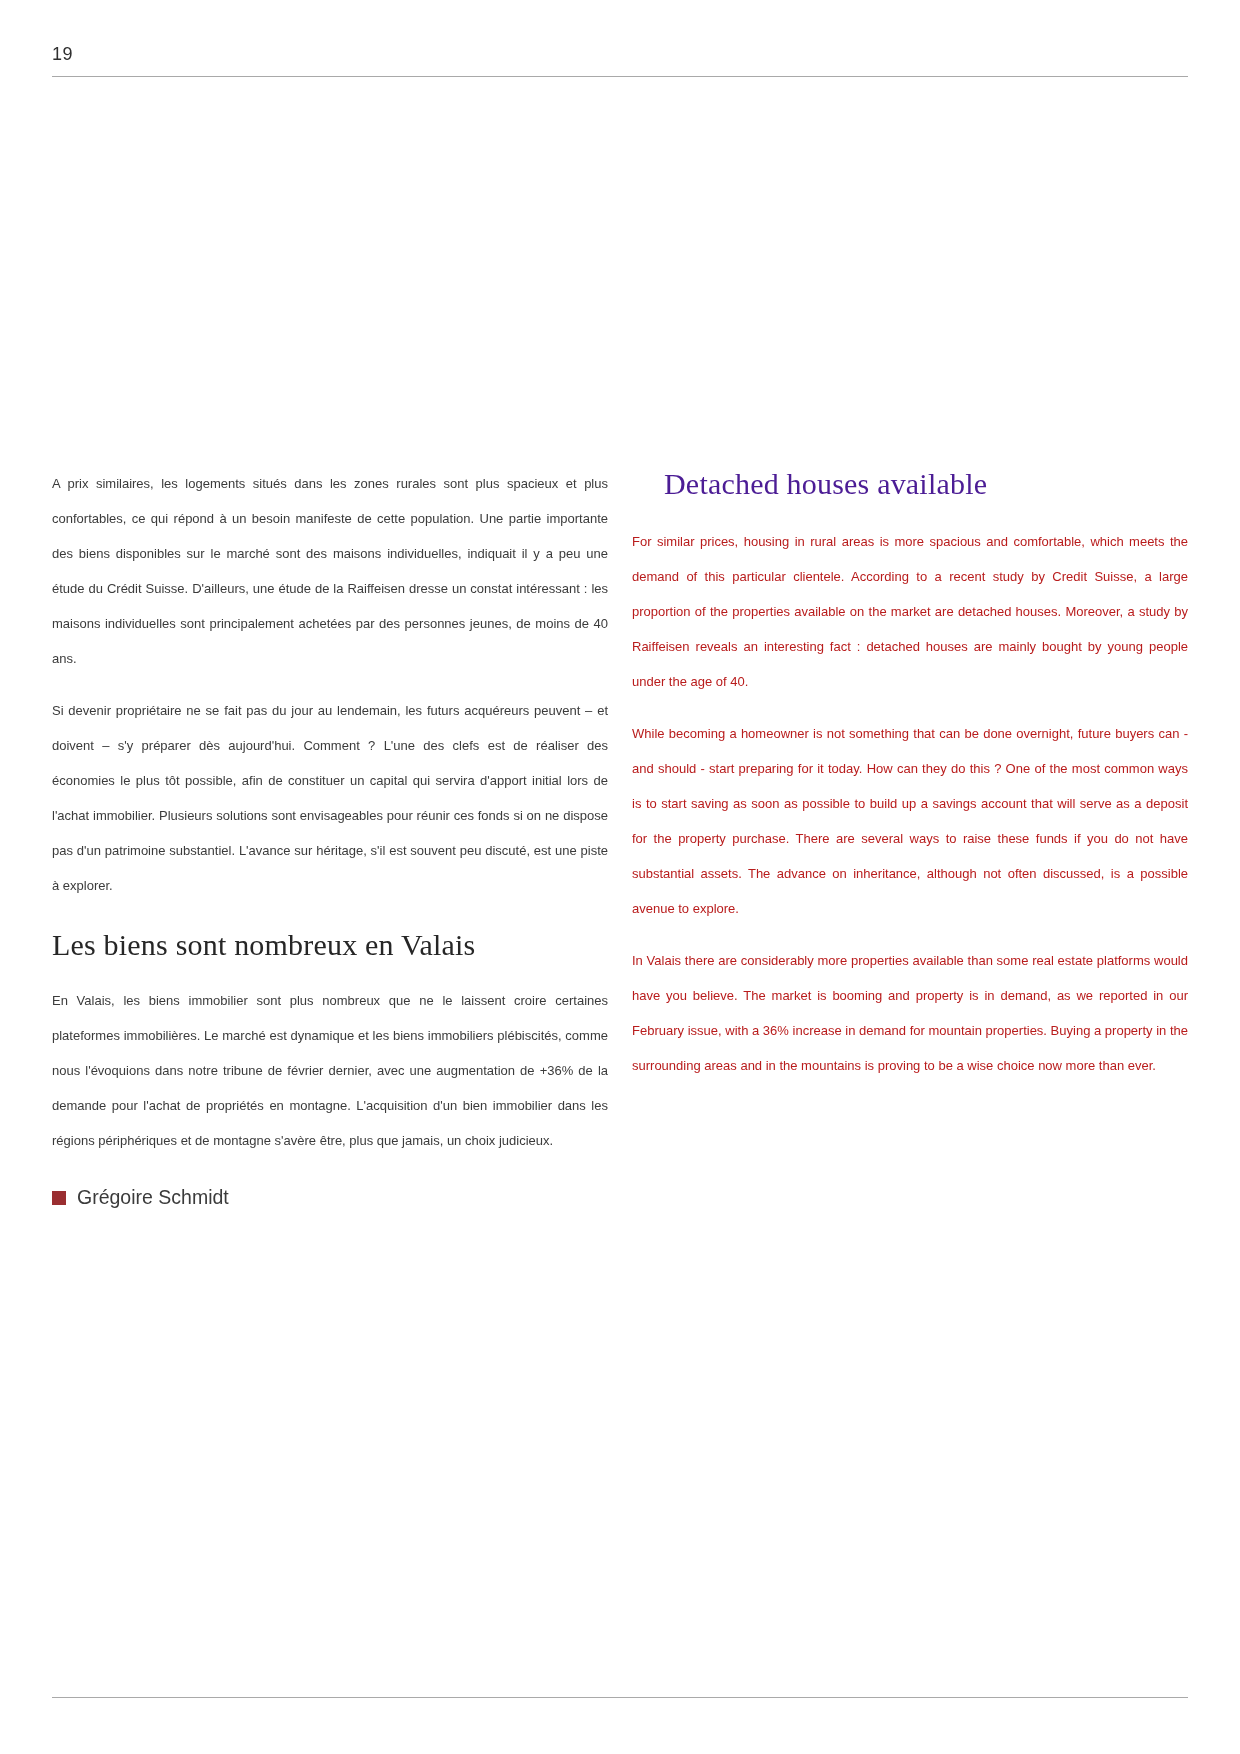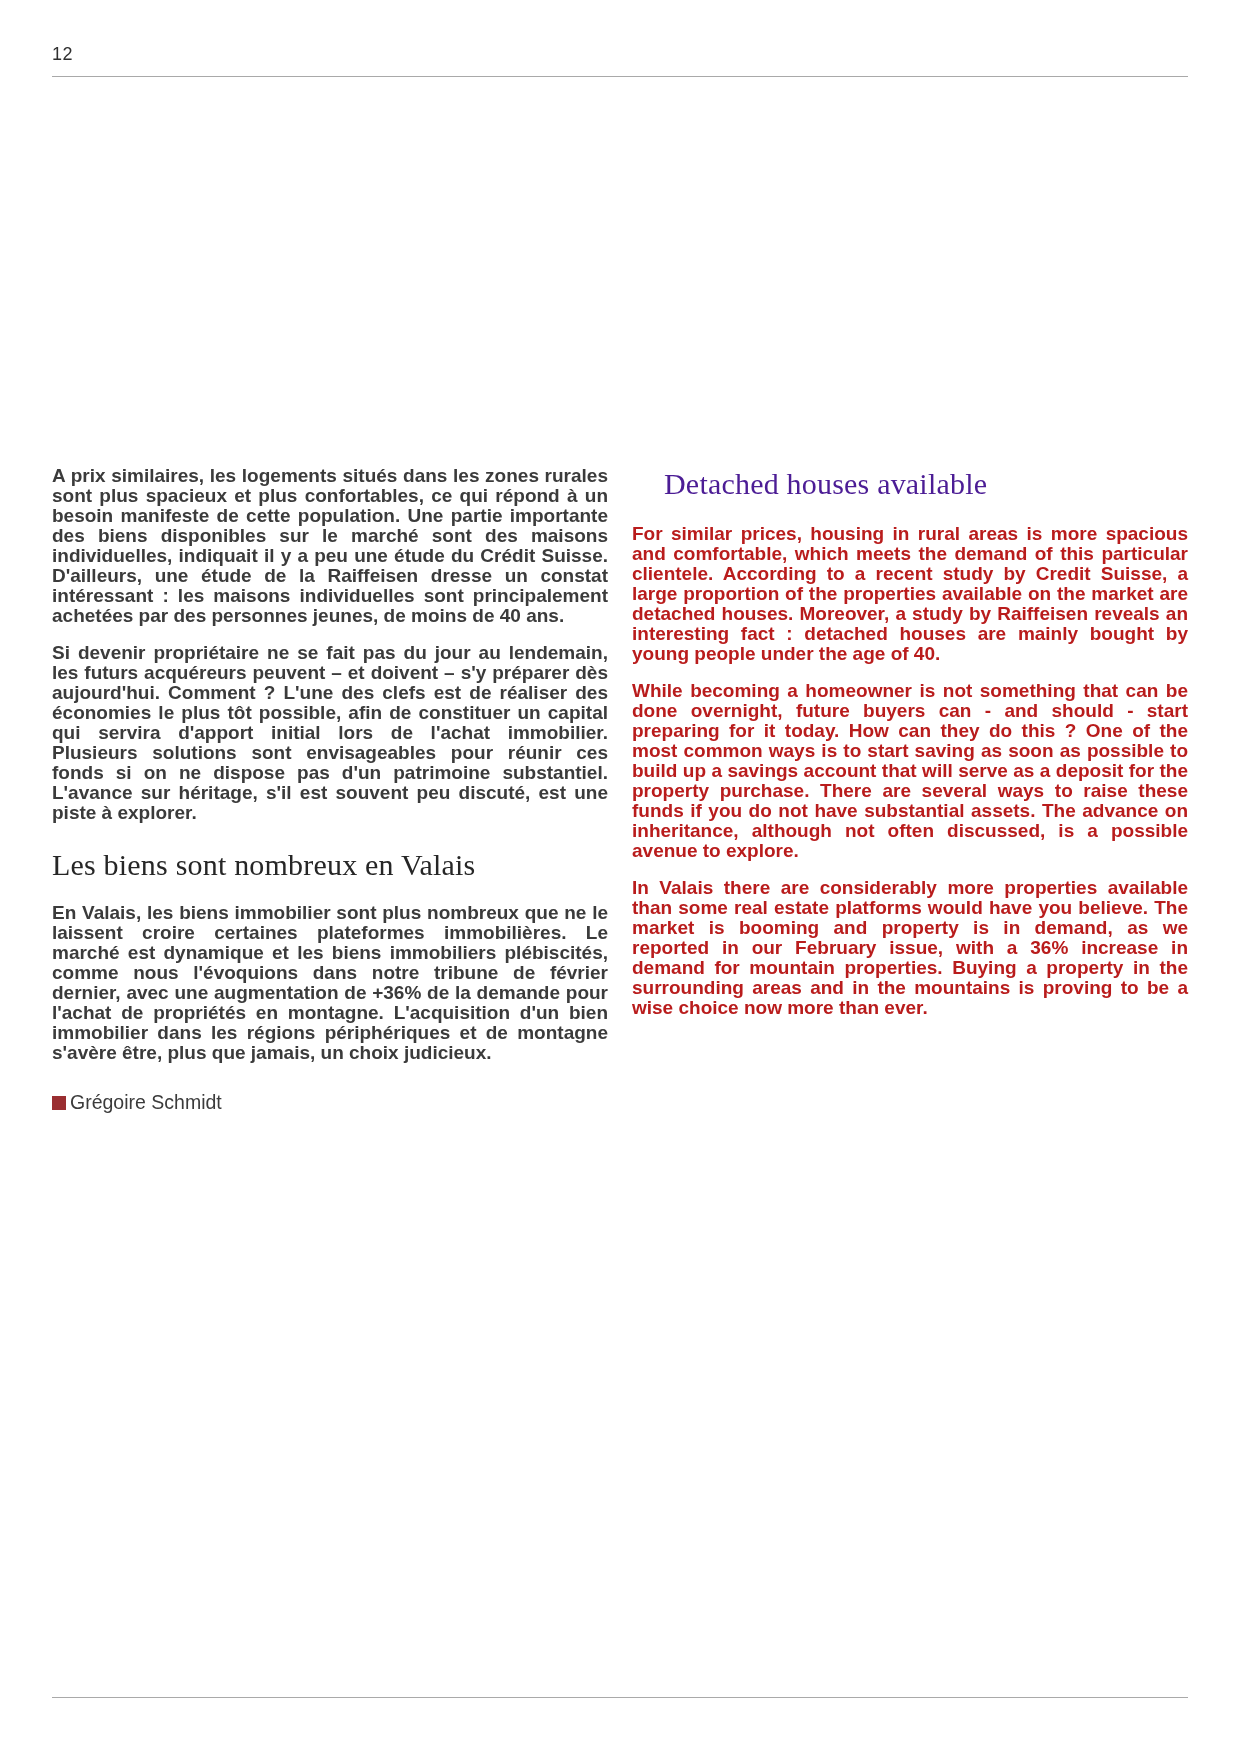--- a/index.html
+++ b/index.html
@@ -49,50 +49,49 @@
     font-family: "Liberation Serif", serif;
     font-weight: 400;
     font-size: 30px;
     line-height: 36px;
     margin: 0 0 22px 0;
     letter-spacing: 0.2px;
   }
   .col h2.second { margin-top: 24px; margin-bottom: 20px; }
   .col p {
     margin: 0 0 17px 0;
-    font-size: 19px;
-    line-height: 20px;
+    font-size: 13px;
+    line-height: 35px;
     text-align: justify;
-    font-weight: bold;
   }
   .col-fr h2 { color: #262626; }
   .col-fr p { color: #3b3b3b; }
   .col-en h2 { color: #4c1d95; margin-left: 32px; }
   .col-en p { color: #b91c1c; }
   .author {
     margin-top: 28px;
     display: flex;
     align-items: center;
-    gap: 4px;
+    gap: 11px;
     font-size: 19.5px;
     color: #3b3b3b;
   }
   .author .marker {
     width: 14px;
     height: 14px;
     background: #9a2e31;
     flex: 0 0 auto;
   }
 </style>
 </head>
 <body>
 
 <div class="page">
 
-  <div class="pagenum">12</div>
+  <div class="pagenum">19</div>
 
   <hr class="rule rule-top">
 
   <main class="columns">
 
     <section class="col col-fr" lang="fr">
       <p>A prix similaires, les logements situés dans les zones rurales sont plus spacieux et plus confortables, ce qui répond à un besoin manifeste de cette population. Une partie importante des biens disponibles sur le marché sont des maisons individuelles, indiquait il y a peu une étude du Crédit Suisse. D'ailleurs, une étude de la Raiffeisen dresse un constat intéressant : les maisons individuelles sont principalement achetées par des personnes jeunes, de moins de 40 ans.</p>
       <p>Si devenir propriétaire ne se fait pas du jour au lendemain, les futurs acquéreurs peuvent – et doivent – s'y préparer dès aujourd'hui. Comment ? L'une des clefs est de réaliser des économies le plus tôt possible, afin de constituer un capital qui servira d'apport initial lors de l'achat immobilier. Plusieurs solutions sont envisageables pour réunir ces fonds si on ne dispose pas d'un patrimoine substantiel. L'avance sur héritage, s'il est souvent peu discuté, est une piste à explorer.</p>
       <h2 class="second">Les biens sont nombreux en Valais</h2>
       <p>En Valais, les biens immobilier sont plus nombreux que ne le laissent croire certaines plateformes immobilières. Le marché est dynamique et les biens immobiliers plébiscités, comme nous l'évoquions dans notre tribune de février dernier, avec une augmentation de +36% de la demande pour l'achat de propriétés en montagne. L'acquisition d'un bien immobilier dans les régions périphériques et de montagne s'avère être, plus que jamais, un choix judicieux.</p>

